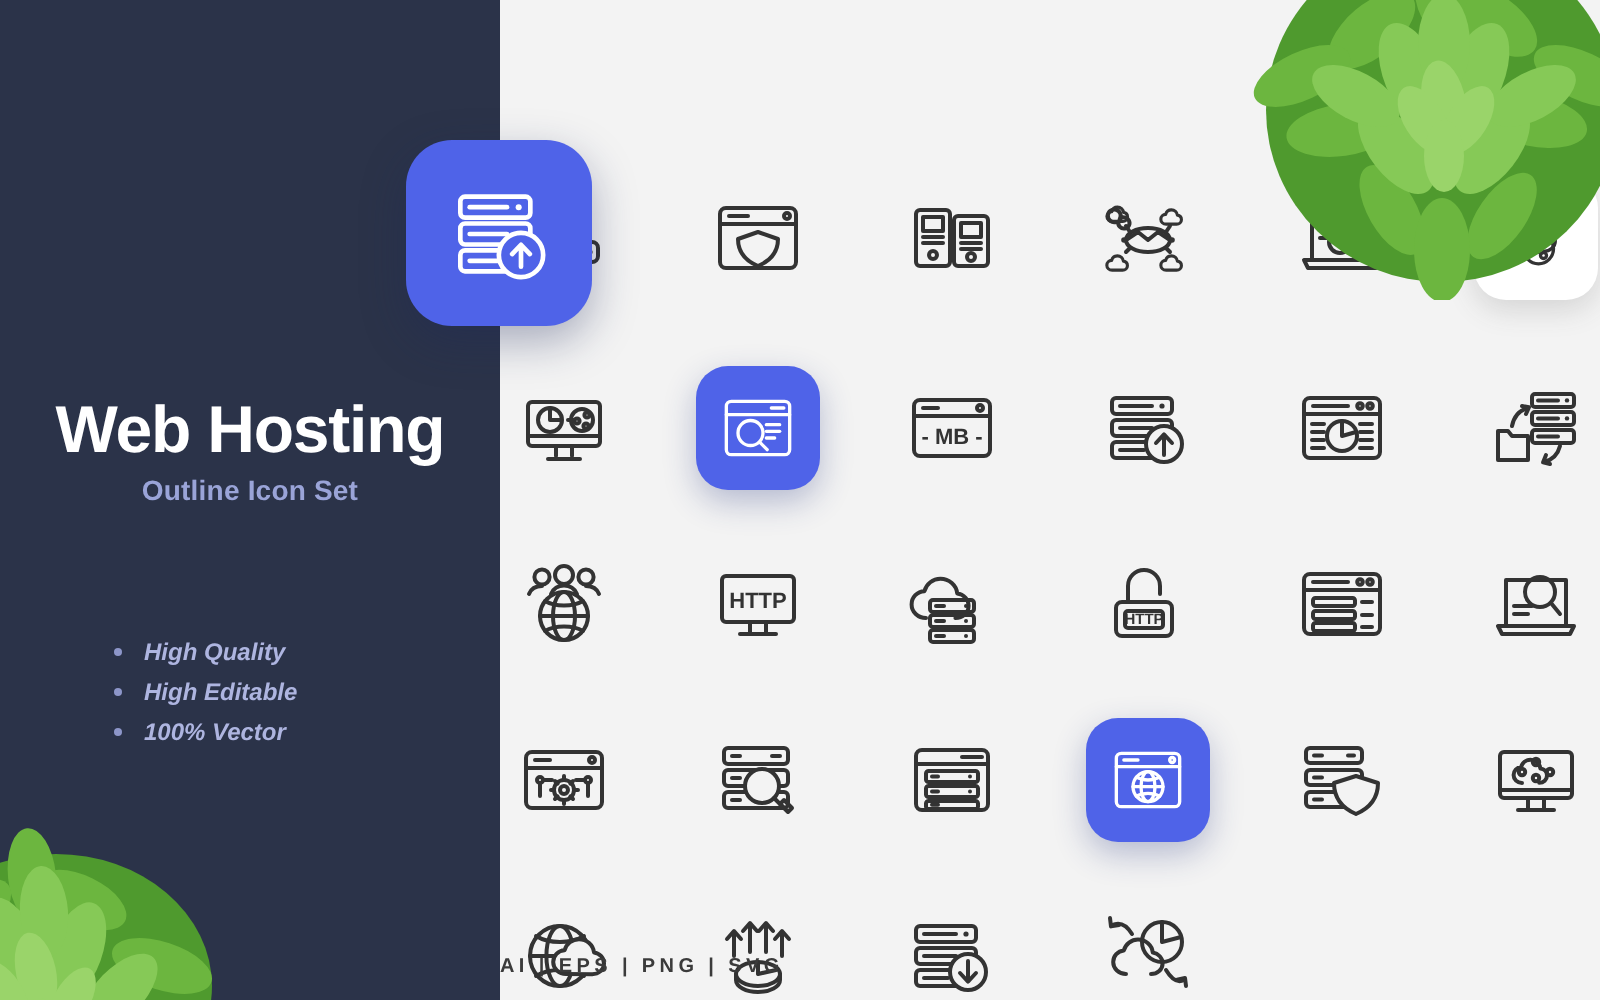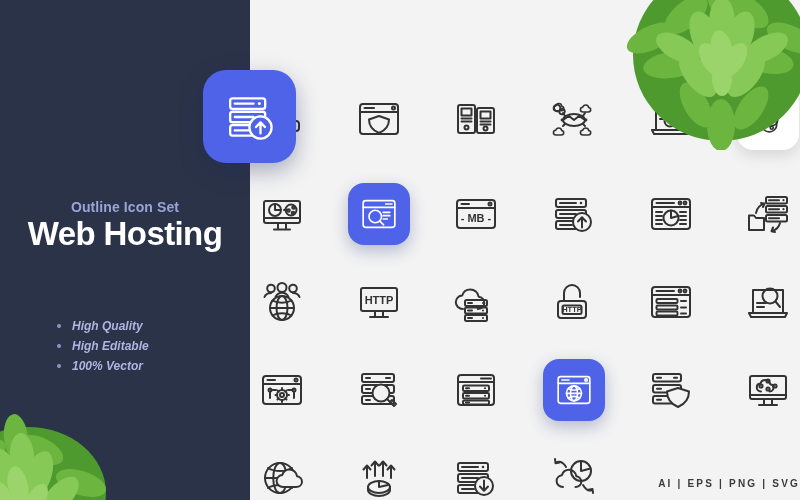--- a/index.html
+++ b/index.html
@@ -138,21 +138,21 @@
     box-shadow: 0 5px 14px rgba(80,80,80,0.18);
   }
   .tile-white .icon-wrap { width: 40px; height: 40px; }
   .tile-white .icon-wrap svg { width: 40px; height: 40px; }
 
   
   #formats-footer {
     position: absolute;
     left: 250px; top: 478px;
     width: 550px;
-    text-align: right;
+    text-align: left;
     font-size: 10px;
     font-weight: 700;
     letter-spacing: 2.2px;
     color: #3b3b3b;
     z-index: 5;
   }
 
   
   .plant { position: absolute; z-index: 8; pointer-events: none; }
   #plant-topright { right: -16px; top: -40px; width: 190px; height: 190px; }
@@ -160,22 +160,22 @@
 </style>
 </head>
 <body>
 
 <div id="stage">
 
   <div id="right-area"></div>
 
   <div id="left-panel">
     <div id="title-block">
+      <div id="main-title">Web Hosting</div>
       <div id="subtitle">Outline Icon Set</div>
-      <div id="main-title">Web Hosting</div>
     </div>
     <ul id="feature-list">
       <li>High Quality</li>
       <li>High Editable</li>
       <li>100% Vector</li>
     </ul>
   </div>
 
   <div id="featured-tile">
     <span class="icon-wrap" style="width:56px;height:56px;">

